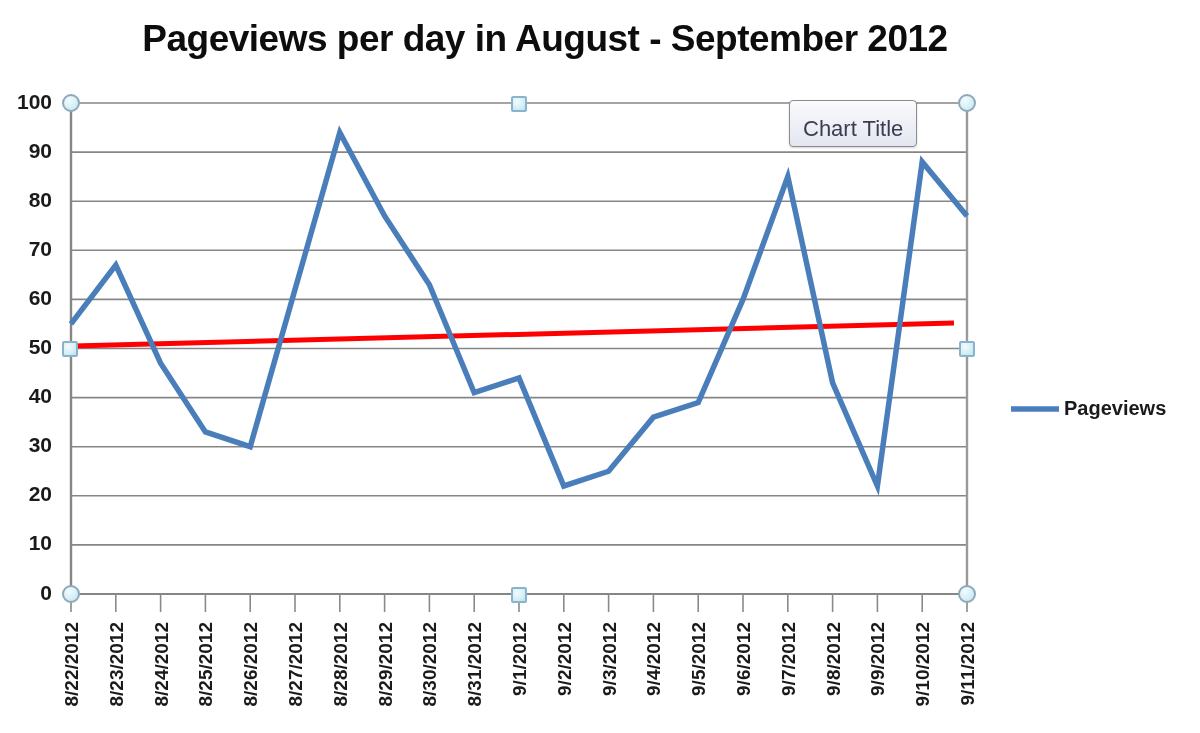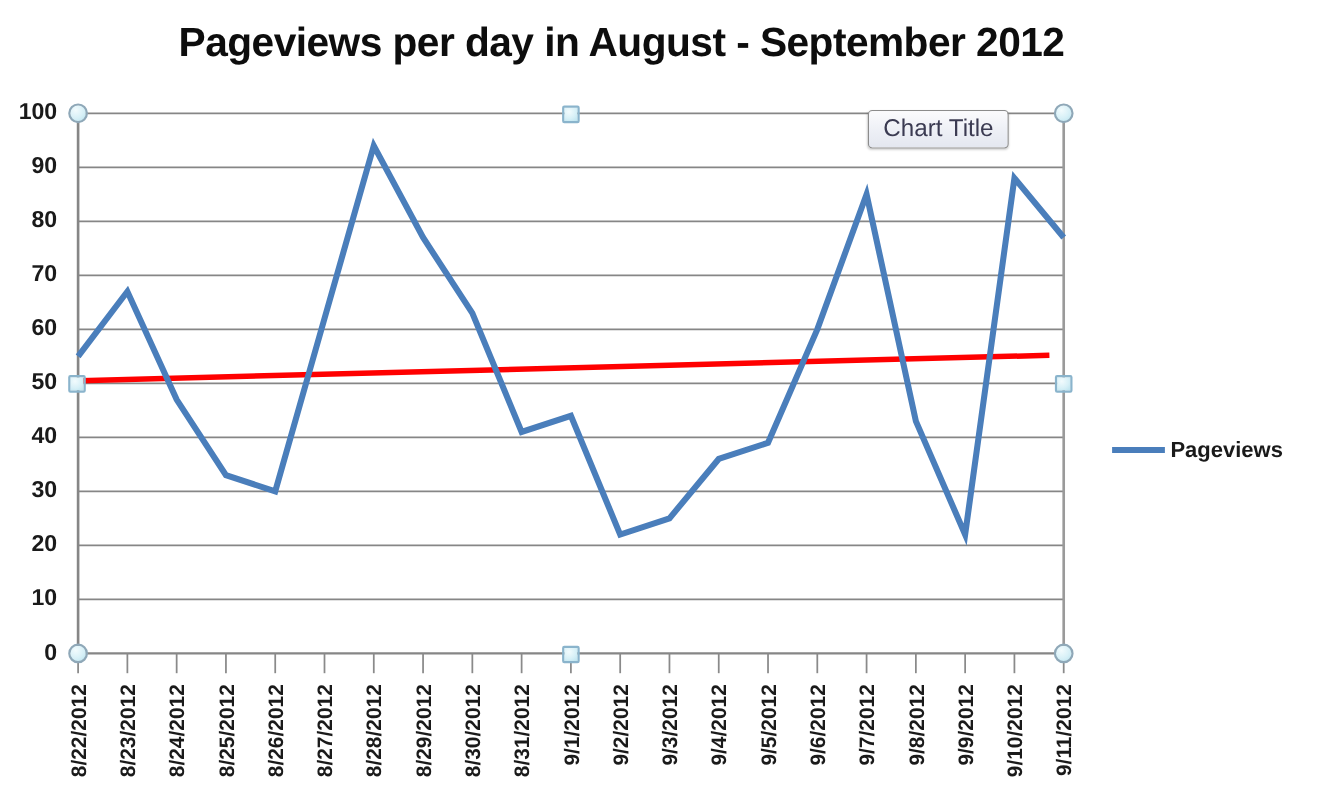--- a/index.html
+++ b/index.html
@@ -25,21 +25,20 @@
     left: 0;
     top: 18px;
     width: 1090px;
     text-align: center;
     font-family: "Liberation Sans", sans-serif;
     font-size: 37px;
     font-weight: bold;
     color: #0d0d0d;
     letter-spacing: -0.5px;
     white-space: nowrap;
-    margin-left: 20px;
   }
   svg.chart-svg {
     position: absolute;
     left: 0; top: 0;
     width: 1200px;
     height: 733px;
     display: block;
   }
   .y-tick-label {
     font-family: "Liberation Sans", sans-serif;
@@ -59,21 +58,21 @@
     font-family: "Liberation Sans", sans-serif;
     font-size: 20px;
     font-weight: bold;
     fill: #1a1a1a;
     dominant-baseline: middle;
   }
   #chart-title-tooltip {
     position: absolute;
     left: 789px;
     top: 100px;
-    padding: 4px 13px 5px 13px;
+    padding: 16px 13px 5px 13px;
     background: linear-gradient(to bottom, #fbfbfd 0%, #eef0f6 50%, #e4e7f0 100%);
     border: 1px solid #8c8c8c;
     border-radius: 4px;
     box-shadow: 0 1px 2px rgba(0,0,0,0.18);
     font-family: "Liberation Sans", sans-serif;
     font-size: 22px;
     color: #3b3b52;
     white-space: nowrap;
     line-height: 1.1;
   }

